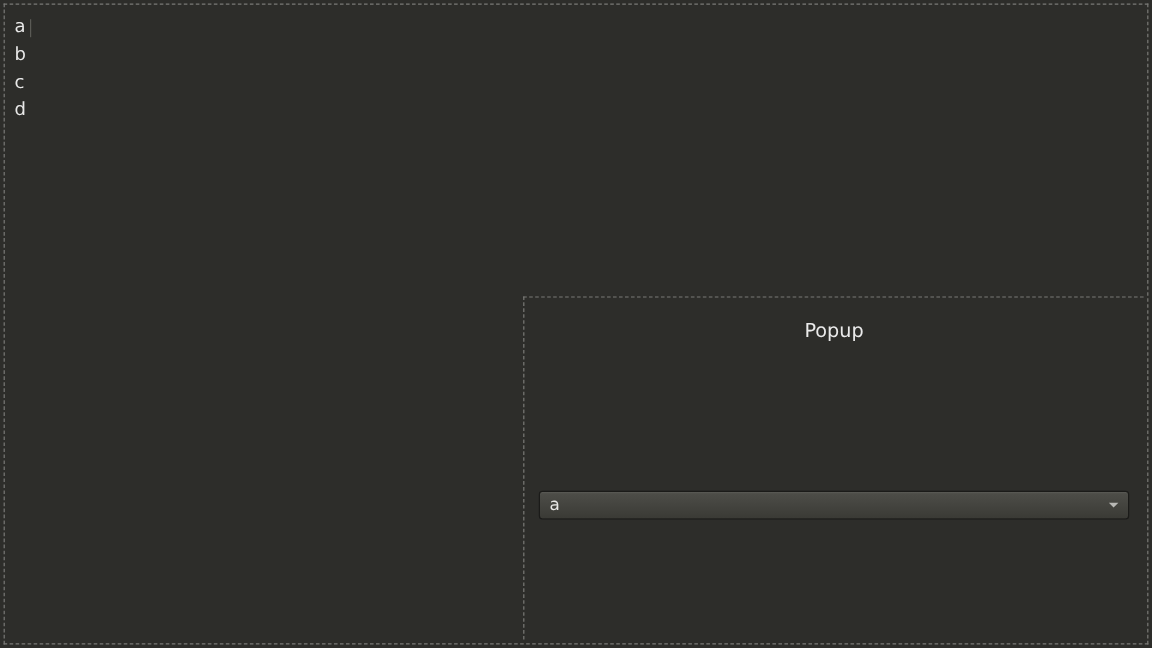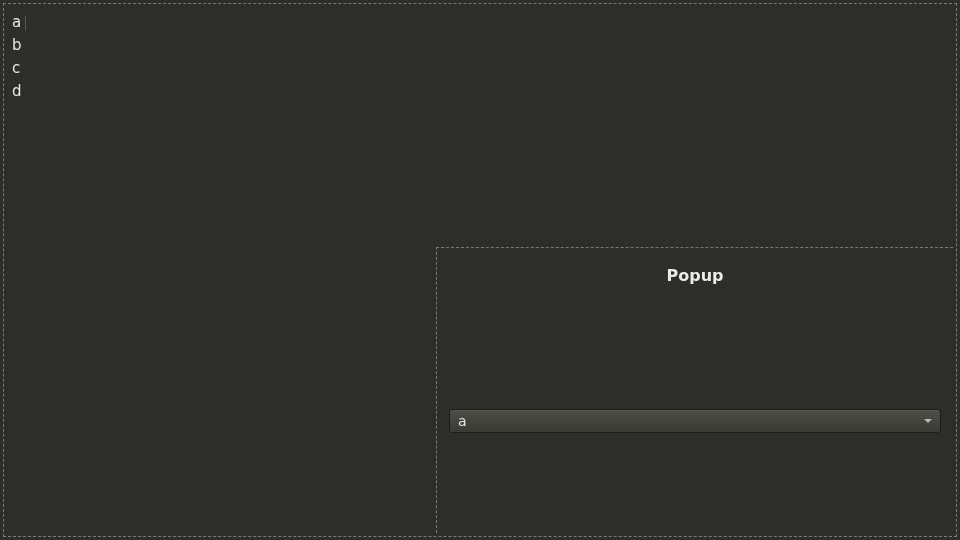--- a/index.html
+++ b/index.html
@@ -50,21 +50,21 @@
       right: 3px;
       bottom: 3px;
       border-left: 1px dashed #7a7a77;
       border-top: 1px dashed #7a7a77;
     }
     .popup-title {
       text-align: center;
       font-size: 16px;
       margin-top: 18px;
       color: #eaeaea;
-      font-weight: 700;
+      font-weight: 400;
     }
     .dropdown {
       position: absolute;
       left: 12px;
       right: 12px;
       top: 161px;
       height: 24px;
       background: linear-gradient(to bottom, #4e4e49 0%, #3a3a35 100%);
       border: 1px solid #1b1b19;
       border-radius: 3px;

